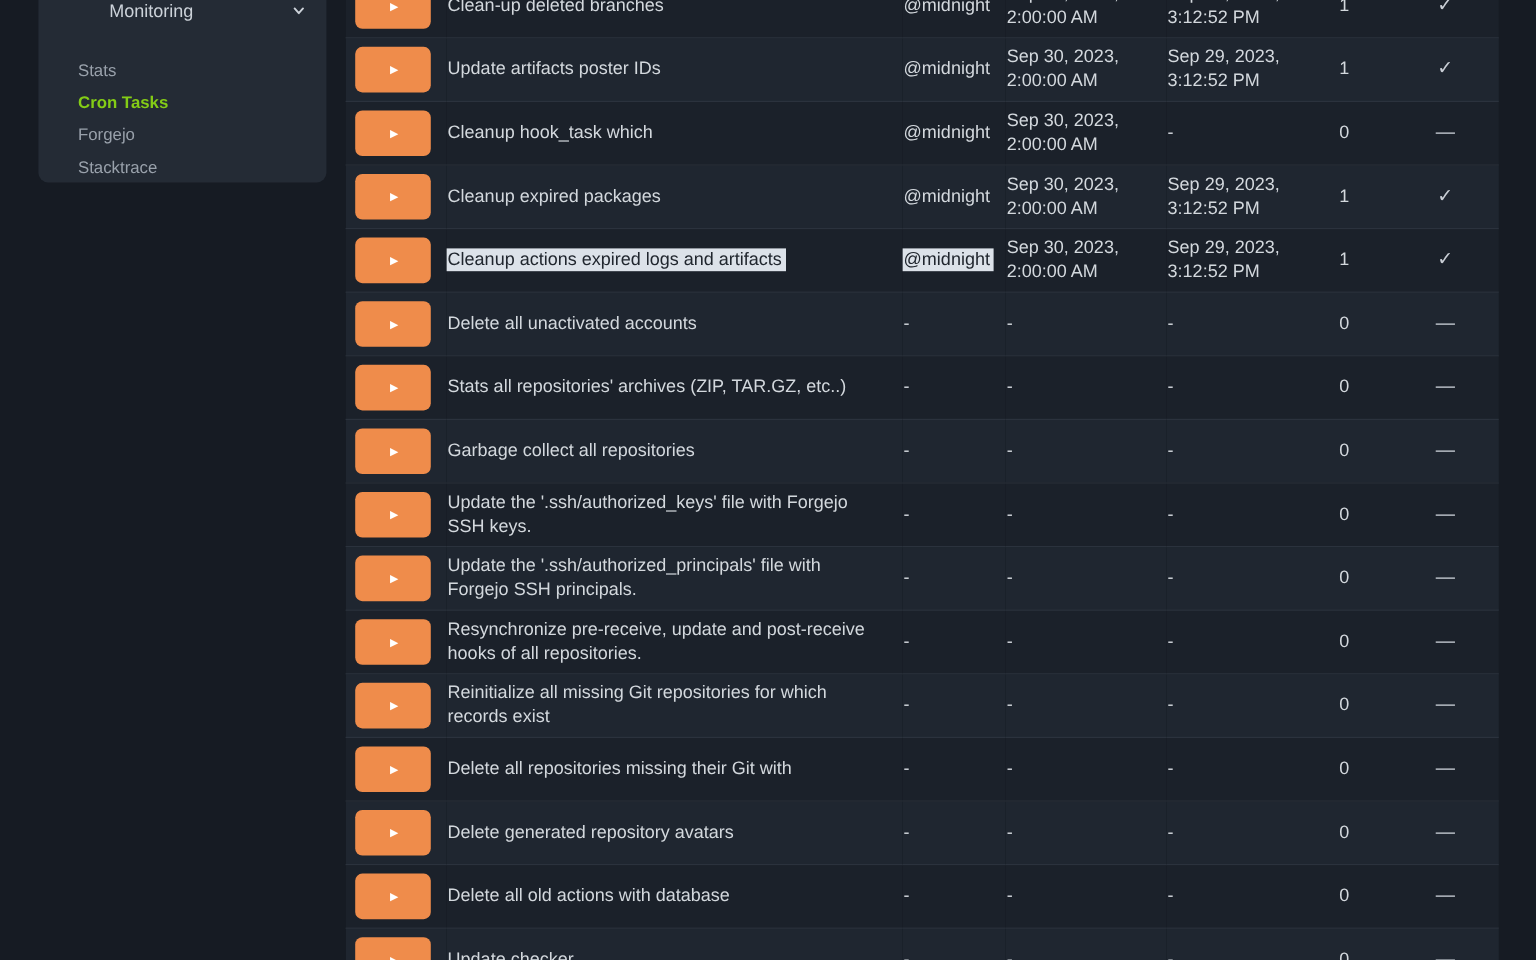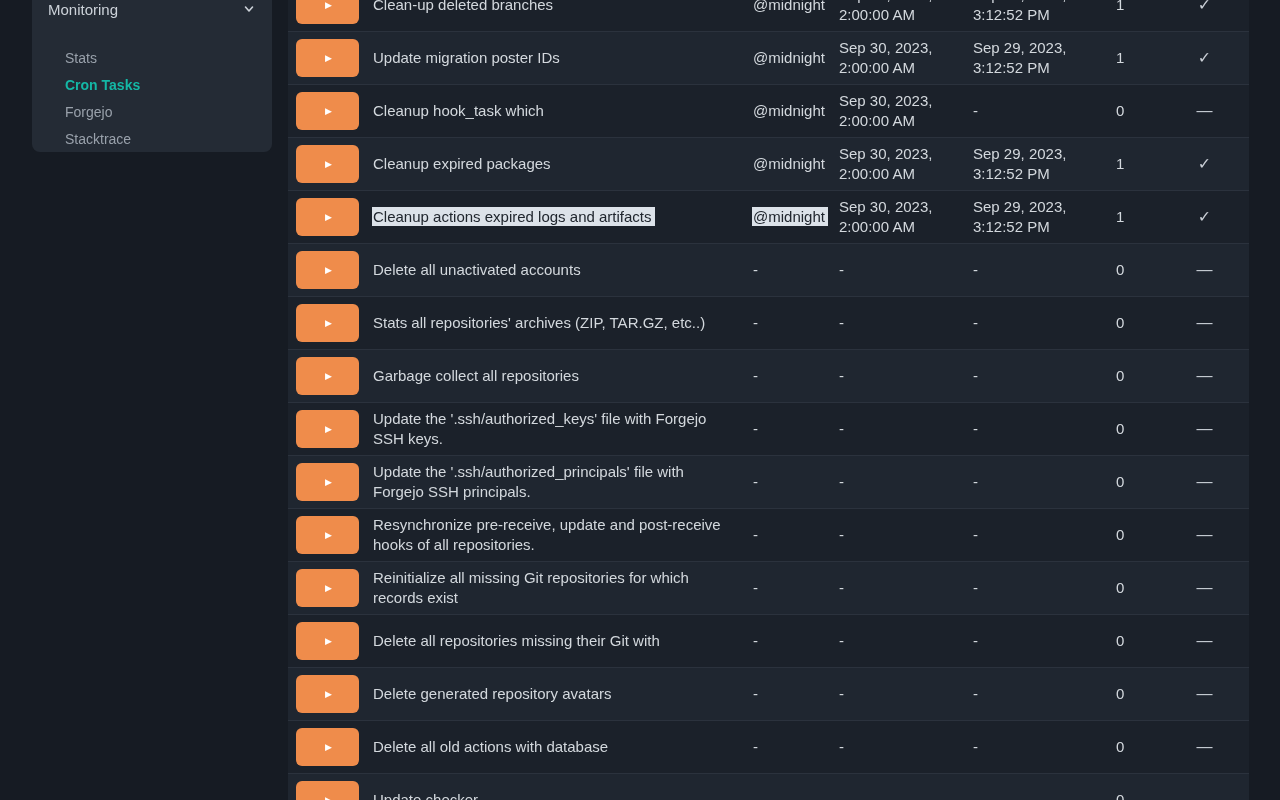--- a/index.html
+++ b/index.html
@@ -26,37 +26,38 @@
     padding: 14px 16px 0 16px;
   }
   .sidebar-header {
     display: flex;
     justify-content: space-between;
     align-items: center;
     height: 18px;
     color: #ccd2d9;
     font-size: 15px;
     cursor: pointer;
+    margin-left: 43px;
   }
   .chevron { display: flex; align-items: center; }
   .sidebar-nav {
     margin-top: 32px;
     padding-left: 17px;
     display: flex;
     flex-direction: column;
     gap: 10px;
   }
   .sidebar-item {
     height: 17px;
     line-height: 17px;
     font-size: 14px;
     color: #99a1ab;
     cursor: pointer;
   }
-  .sidebar-item.active { color: #14b8a6; font-weight: bold; }
+  .sidebar-item.active { color: #84cc16; font-weight: bold; }
 
   
   .table-wrap {
     position: absolute;
     left: 288px;
     top: -22px;
     width: 961px;
   }
   table.cron-table {
     width: 961px;
@@ -154,21 +155,21 @@
       <span class="status">✓</span>
     </td>
   </tr>
           <tr class="even">
     <td class="cell-run">
       <button class="run-btn">
         <span class="play">▶</span>
       </button>
     </td>
     <td class="cell-name">
-      <span>Update migration poster IDs</span>
+      <span>Update artifacts poster IDs</span>
     </td>
     <td class="cell-schedule">
       <span>@midnight</span>
     </td>
     <td class="cell-next">Sep 30, 2023, 2:00:00 AM</td>
     <td class="cell-prev">Sep 29, 2023, 3:12:52 PM</td>
     <td class="cell-exec">1</td>
     <td class="cell-status">
       <span class="status">✓</span>
     </td>

